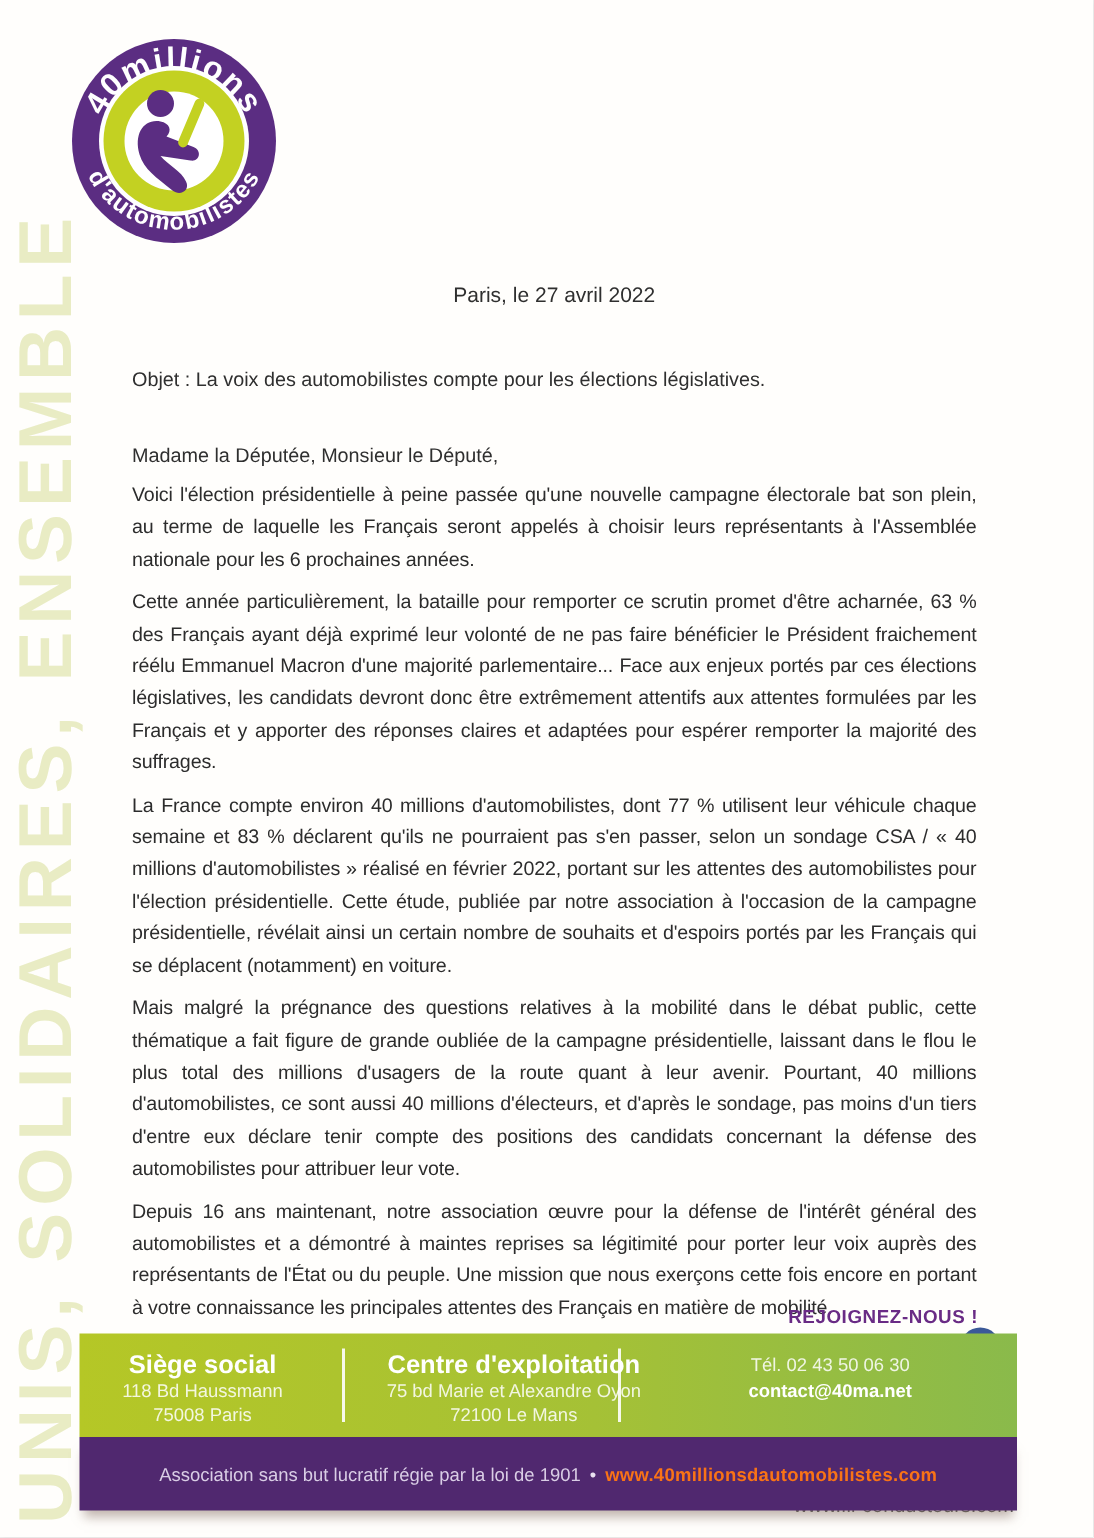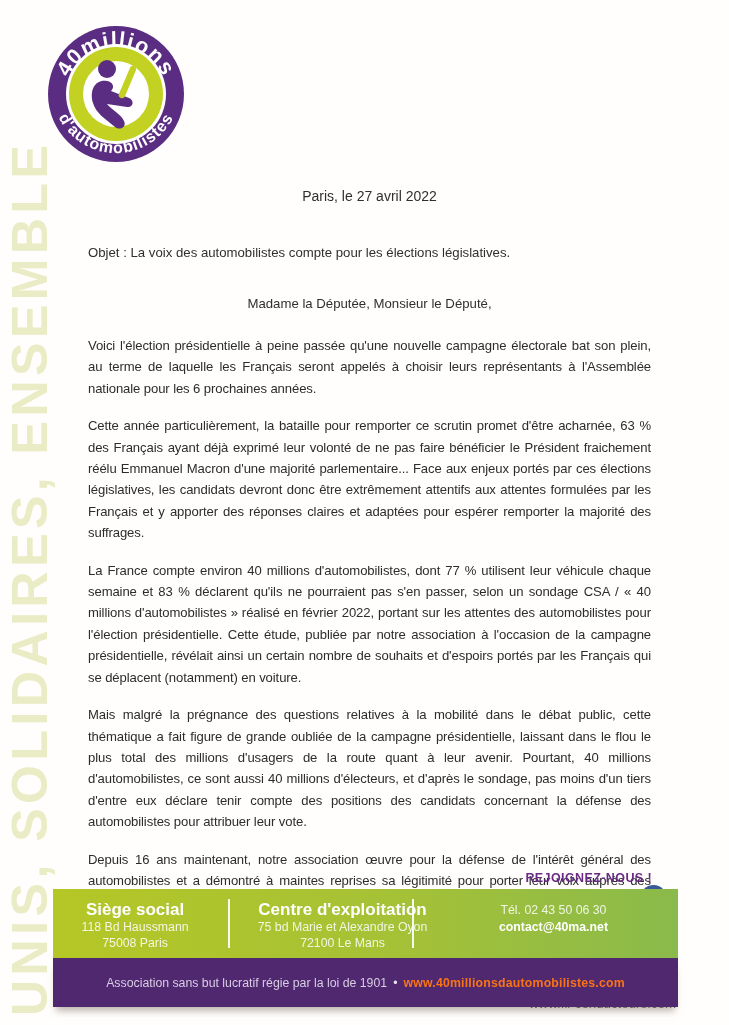--- a/index.html
+++ b/index.html
@@ -16,25 +16,25 @@
     color:#e9ecc4; white-space:nowrap; width:1010px; line-height:56px;
   }
   
   .logo{position:absolute; left:44px; top:22px; width:144px; height:144px;}
   
   .date-line{position:absolute; left:88px; top:188px; width:563px; text-align:center;
     font-size:14px; color:#2f2f2f;}
   .subject-line{position:absolute; left:88px; top:245px; width:563px;
     font-size:13.2px; color:#2f2f2f;}
   .salutation{position:absolute; left:88px; top:296px; width:563px;
-    font-size:13.2px; color:#2f2f2f;text-align:center;}
+    font-size:13.2px; color:#2f2f2f;}
   .letter-body{position:absolute; left:88px; top:319px; width:563px;
     font-size:13.1px; line-height:21.4px; text-align:justify;
     color:#2c2c2c; letter-spacing:-0.1px;}
-  .letter-body p{margin:16px 0 7px 0;}
+  .letter-body p{margin:0 0 7px 0;}
   
   .social-row{position:absolute; left:60px; top:871px; width:616px; height:34px;
     display:flex; align-items:flex-end;flex-direction:column;}
   .join-label{color:#692b85; font-weight:bold; font-size:12.5px;
     letter-spacing:.4px; margin-right:24px;}
   .icon-circle{width:27px; height:27px; border-radius:50%; flex:0 0 auto;
     display:flex; align-items:center; justify-content:center; margin-right:9px;}
   .fb{background:#3b5998; color:#fff; font-weight:bold; font-size:18px;
     font-family:"Liberation Serif", serif;}
   .tw{background:#32aee2;}

